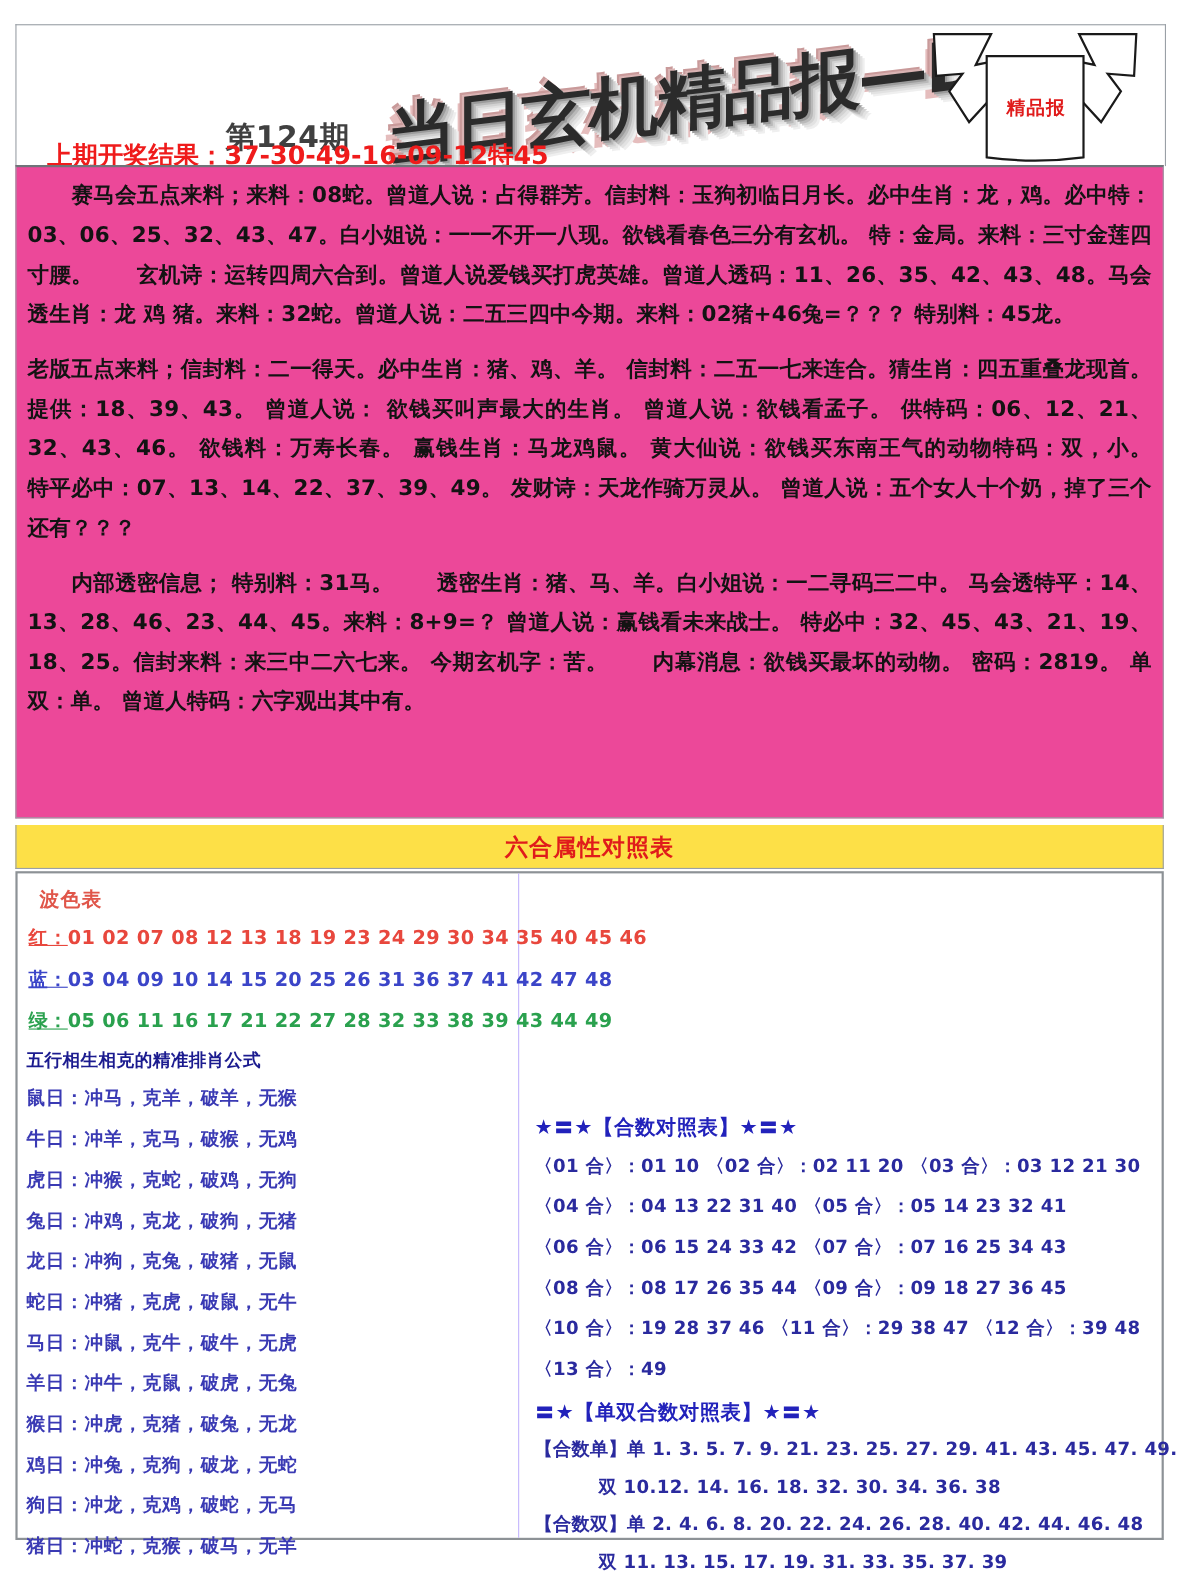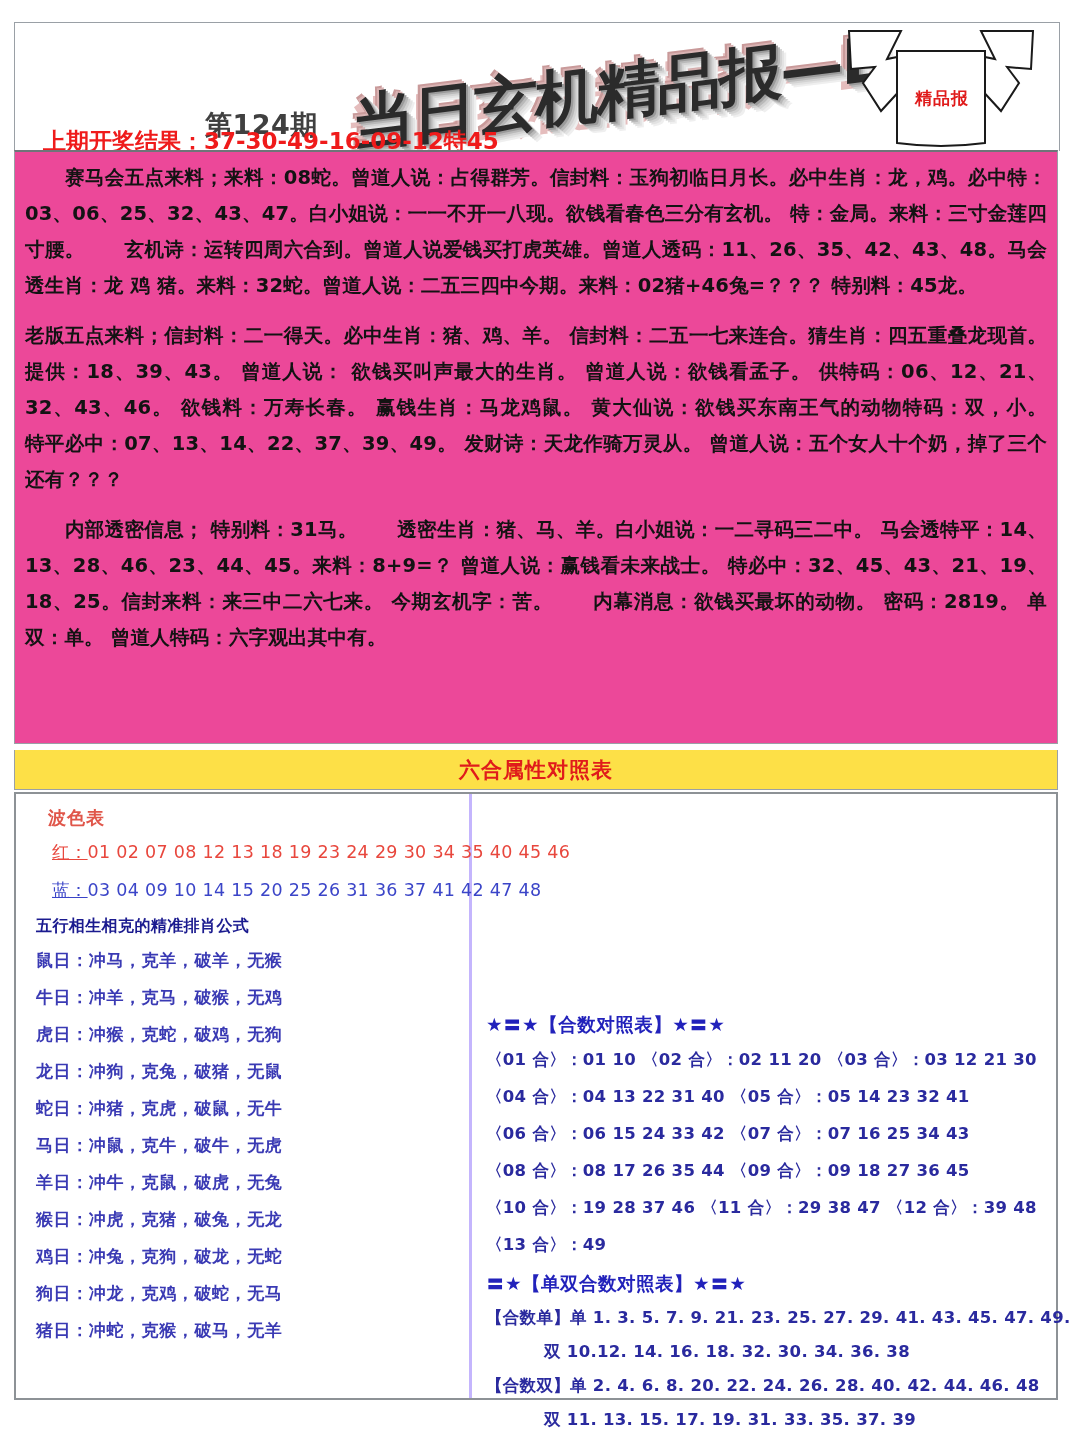--- a/index.html
+++ b/index.html
@@ -149,37 +149,37 @@
     width: 1044px;
     height: 608px;
     box-sizing: border-box;
     border: 2px solid #8d9296;
     background: #ffffff;
     display: flex;
   }
   .col-left {
     width: 456px;
     box-sizing: border-box;
-    border-right: 3px solid #c4b5fd;
-    padding: 10px 0 0 20px;
+    border-right: 1px solid #c4b5fd;
+    padding: 10px 0 0 8px;
   }
   .col-right {
     flex: 1;
     box-sizing: border-box;
     padding: 10px 0 0 14px;
     position: relative;
   }
 
   .bose-title {
     font-size: 18px; font-weight: 700; color: #e0564a;
     margin: 2px 0 10px 12px; letter-spacing: 1px;
   }
   .bose-row {
-    font-size: 17.5px; font-weight: 400;
-    margin: 0 0 14px 16px; white-space: nowrap; letter-spacing: 0.3px;
+    font-size: 17.5px; font-weight: 700;
+    margin: 0 0 14px 2px; white-space: nowrap; letter-spacing: 0.3px;
   }
   .bose-row .lbl { text-decoration: underline; }
   .red   { color: #e8473d; }
   .blue  { color: #3b45c8; text-align: right; }
   .green { color: #2aa14e; }
 
   .formula-title {
     font-size: 16px; font-weight: 700; color: #1b1b8f;
     margin: 4px 0 12px 0; letter-spacing: 0.4px;
   }
@@ -246,26 +246,30 @@
 
     <div class="col-left">
       <div class="bose-title">波色表</div>
 
       <div class="bose-row red">
         <span class="lbl">红：</span><span>01 02 07 08 12 13 18 19 23 24 29 30 34 35 40 45 46</span>
       </div>
       <div class="bose-row blue">
         <span class="lbl">蓝：</span><span>03 04 09 10 14 15 20 25 26 31 36 37 41 42 47 48</span>
       </div>
+      <div class="bose-row green">
+        <span class="lbl">绿：</span><span>05 06 11 16 17 21 22 27 28 32 33 38 39 43 44 49</span>
+      </div>
 
       <div class="formula-title">五行相生相克的精准排肖公式</div>
 
       <div class="zodiac-row">鼠日：冲马，克羊，破羊，无猴</div>
       <div class="zodiac-row">牛日：冲羊，克马，破猴，无鸡</div>
       <div class="zodiac-row">虎日：冲猴，克蛇，破鸡，无狗</div>
+      <div class="zodiac-row">兔日：冲鸡，克龙，破狗，无猪</div>
       <div class="zodiac-row">龙日：冲狗，克兔，破猪，无鼠</div>
       <div class="zodiac-row">蛇日：冲猪，克虎，破鼠，无牛</div>
       <div class="zodiac-row">马日：冲鼠，克牛，破牛，无虎</div>
       <div class="zodiac-row">羊日：冲牛，克鼠，破虎，无兔</div>
       <div class="zodiac-row">猴日：冲虎，克猪，破兔，无龙</div>
       <div class="zodiac-row">鸡日：冲兔，克狗，破龙，无蛇</div>
       <div class="zodiac-row">狗日：冲龙，克鸡，破蛇，无马</div>
       <div class="zodiac-row">猪日：冲蛇，克猴，破马，无羊</div>
     </div>
 

